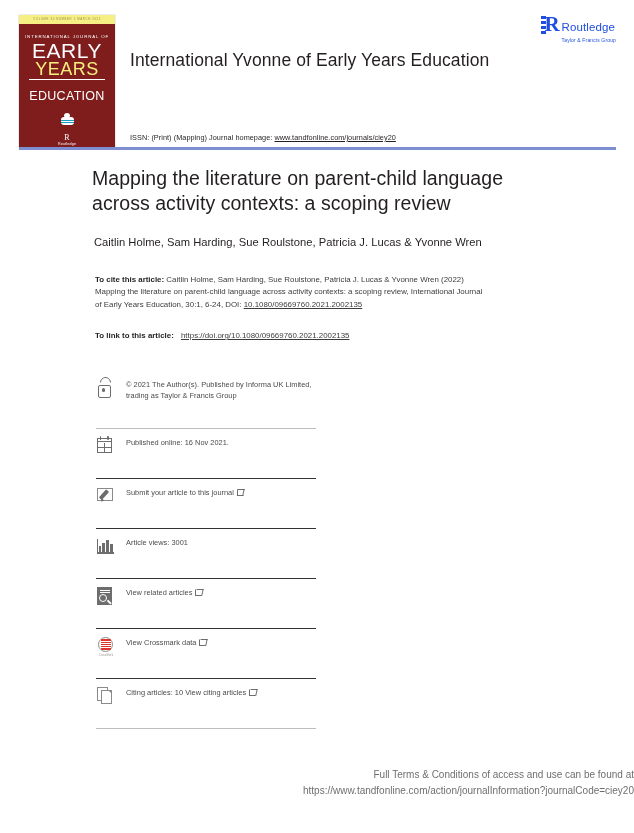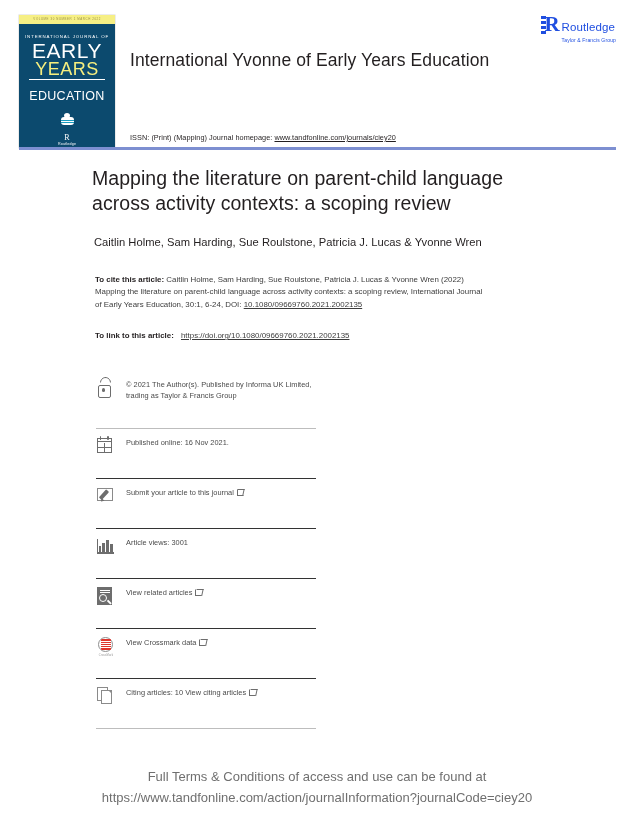--- a/index.html
+++ b/index.html
@@ -28,21 +28,21 @@
     position: relative;
     height: 150px;
   }
 
   .cover {
     position: absolute;
     left: 19px;
     top: 15px;
     width: 96px;
     height: 133px;
-    background: #0c4a6e;
+    background: #7f1d1d;
     box-shadow: 0 0 0 0.5px #d8d8d8;
     overflow: hidden;
   }
   .cover-top-strip {
     height: 9px;
     background: #f6ef84;
     display: flex;
     align-items: center;
     justify-content: center;
   }
@@ -520,22 +520,22 @@
     border-left: 4.5px solid transparent;
     border-top: 4.5px solid #8a8a8a;
   }
 
   
   .footer {
     position: absolute;
     left: 0;
     top: 767px;
     width: 634px;
-    text-align: center;
-    font-size: 13px;
+    text-align: right;
+    font-size: 10px;
     line-height: 1.6;
     color: #6f6f6f;
   }
 </style>
 </head>
 <body>
 
 <div class="page">
 
   <div class="header">

